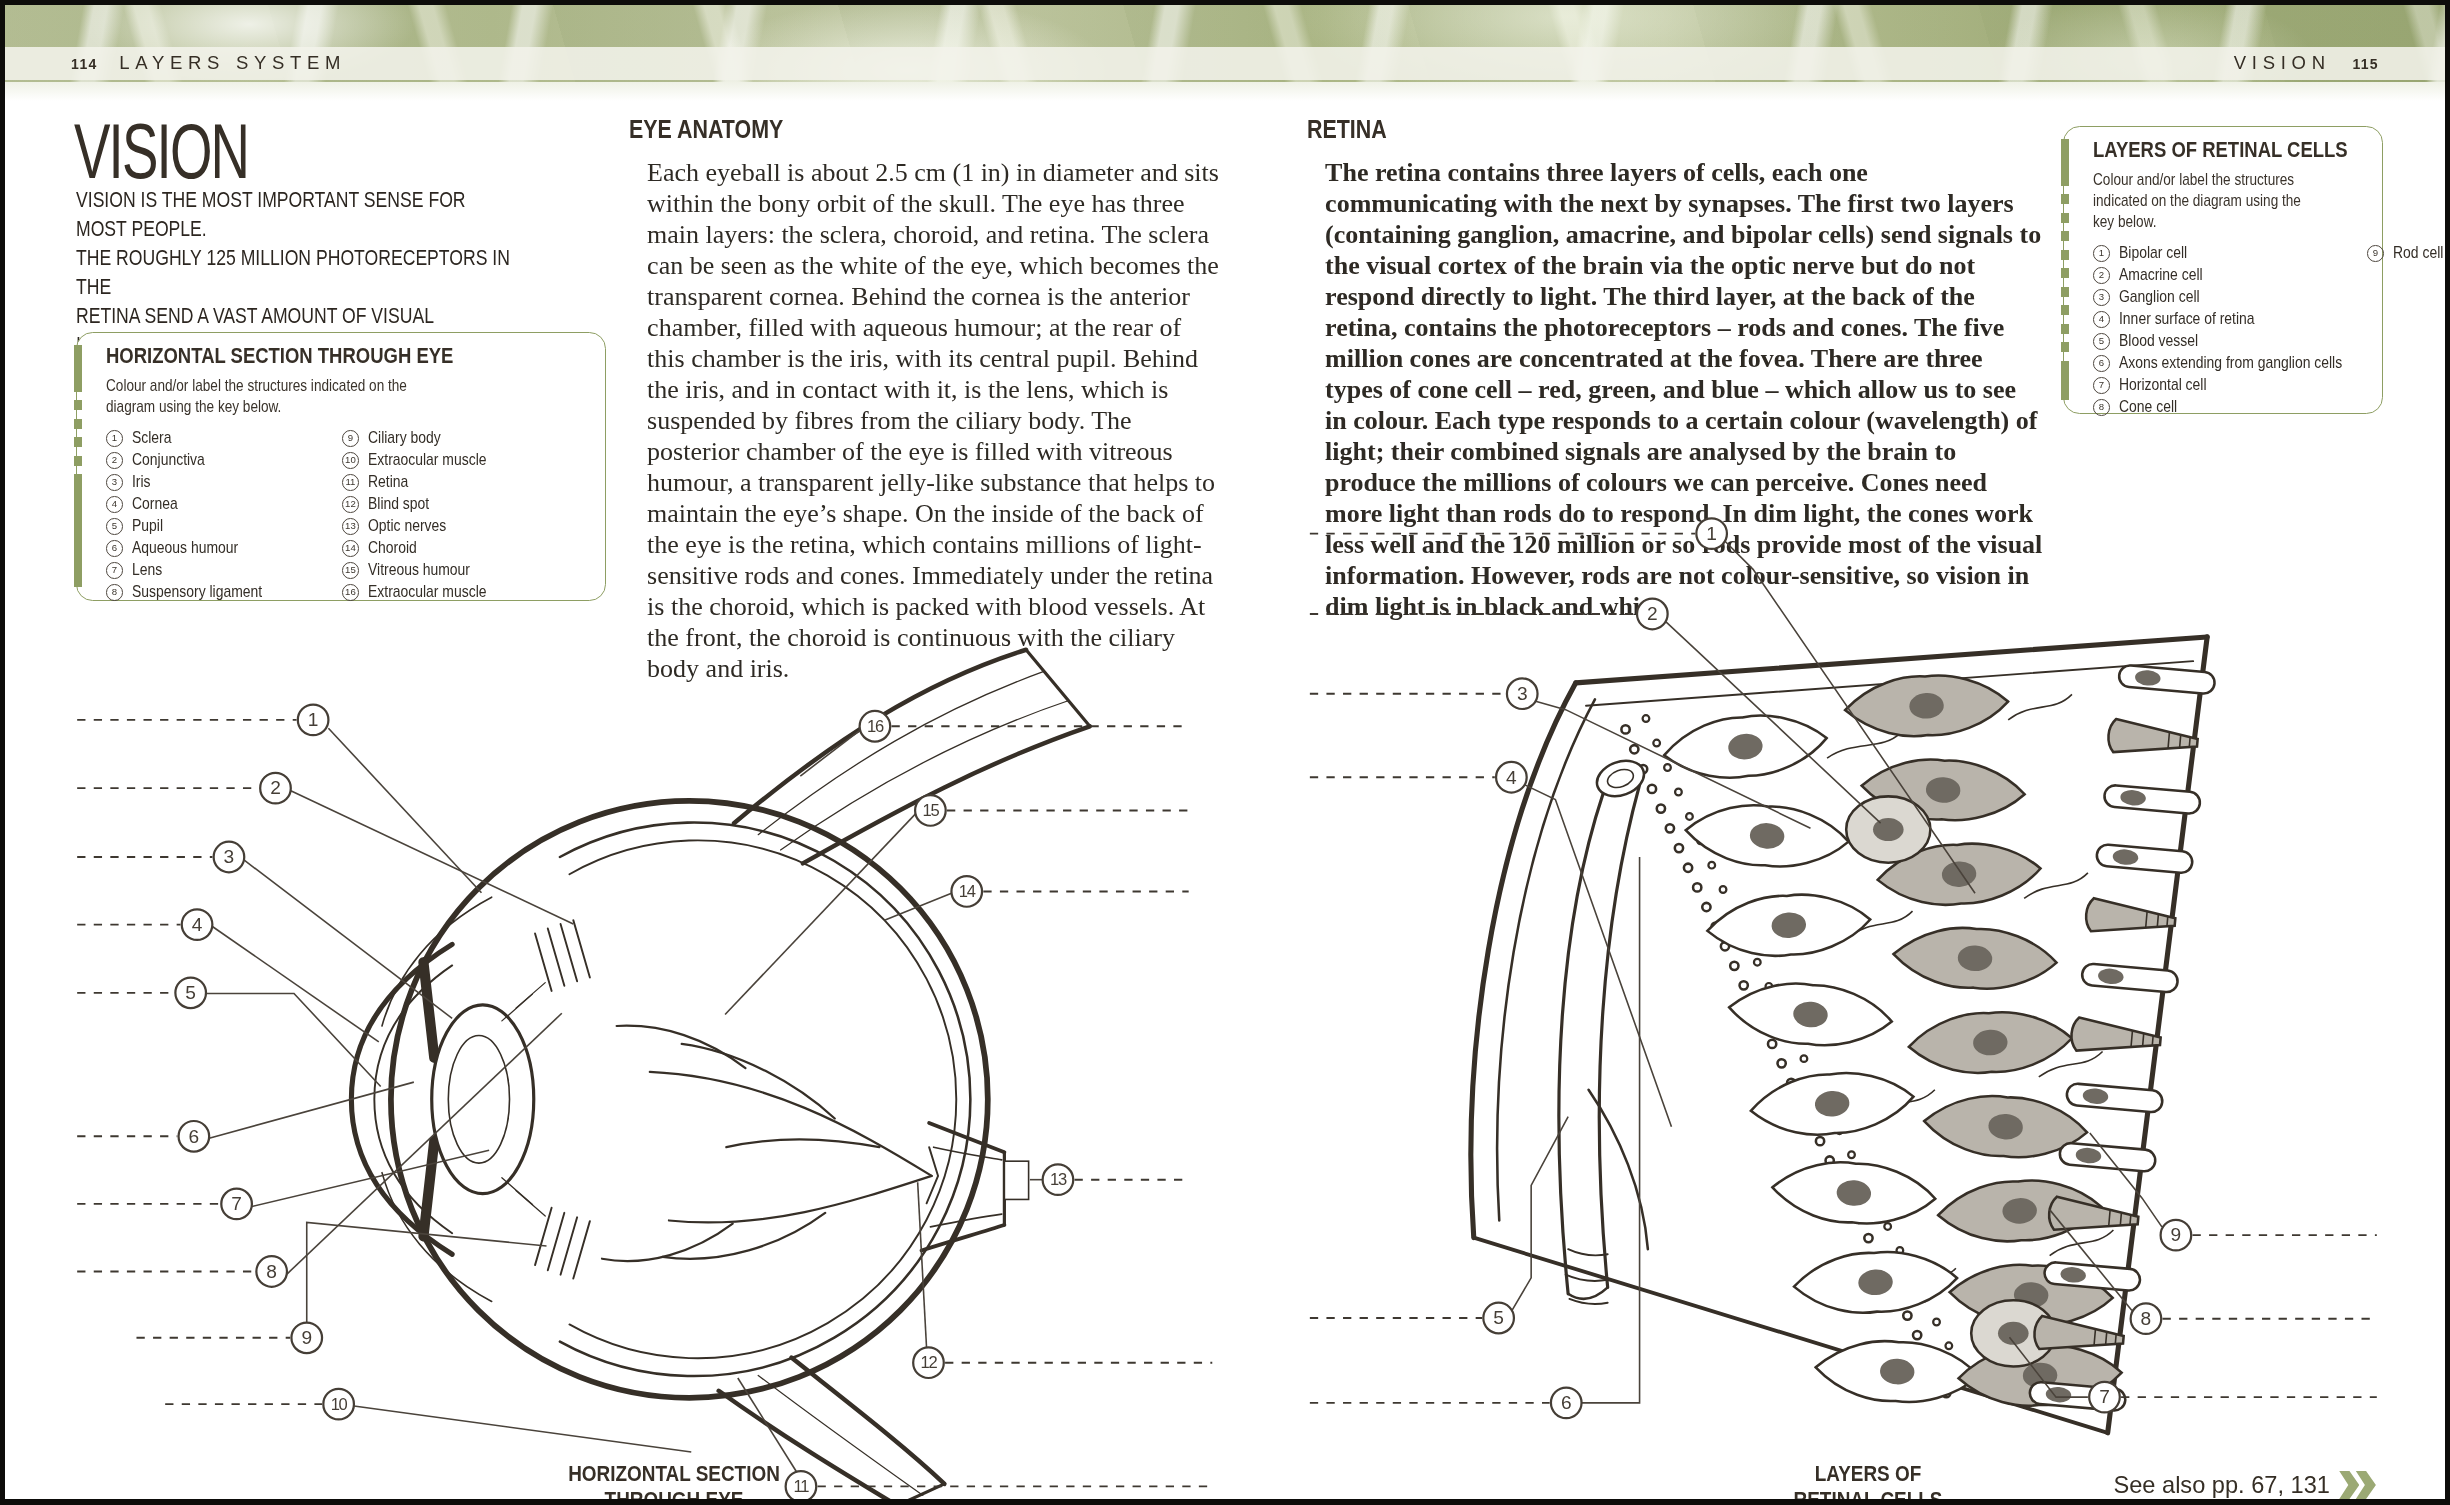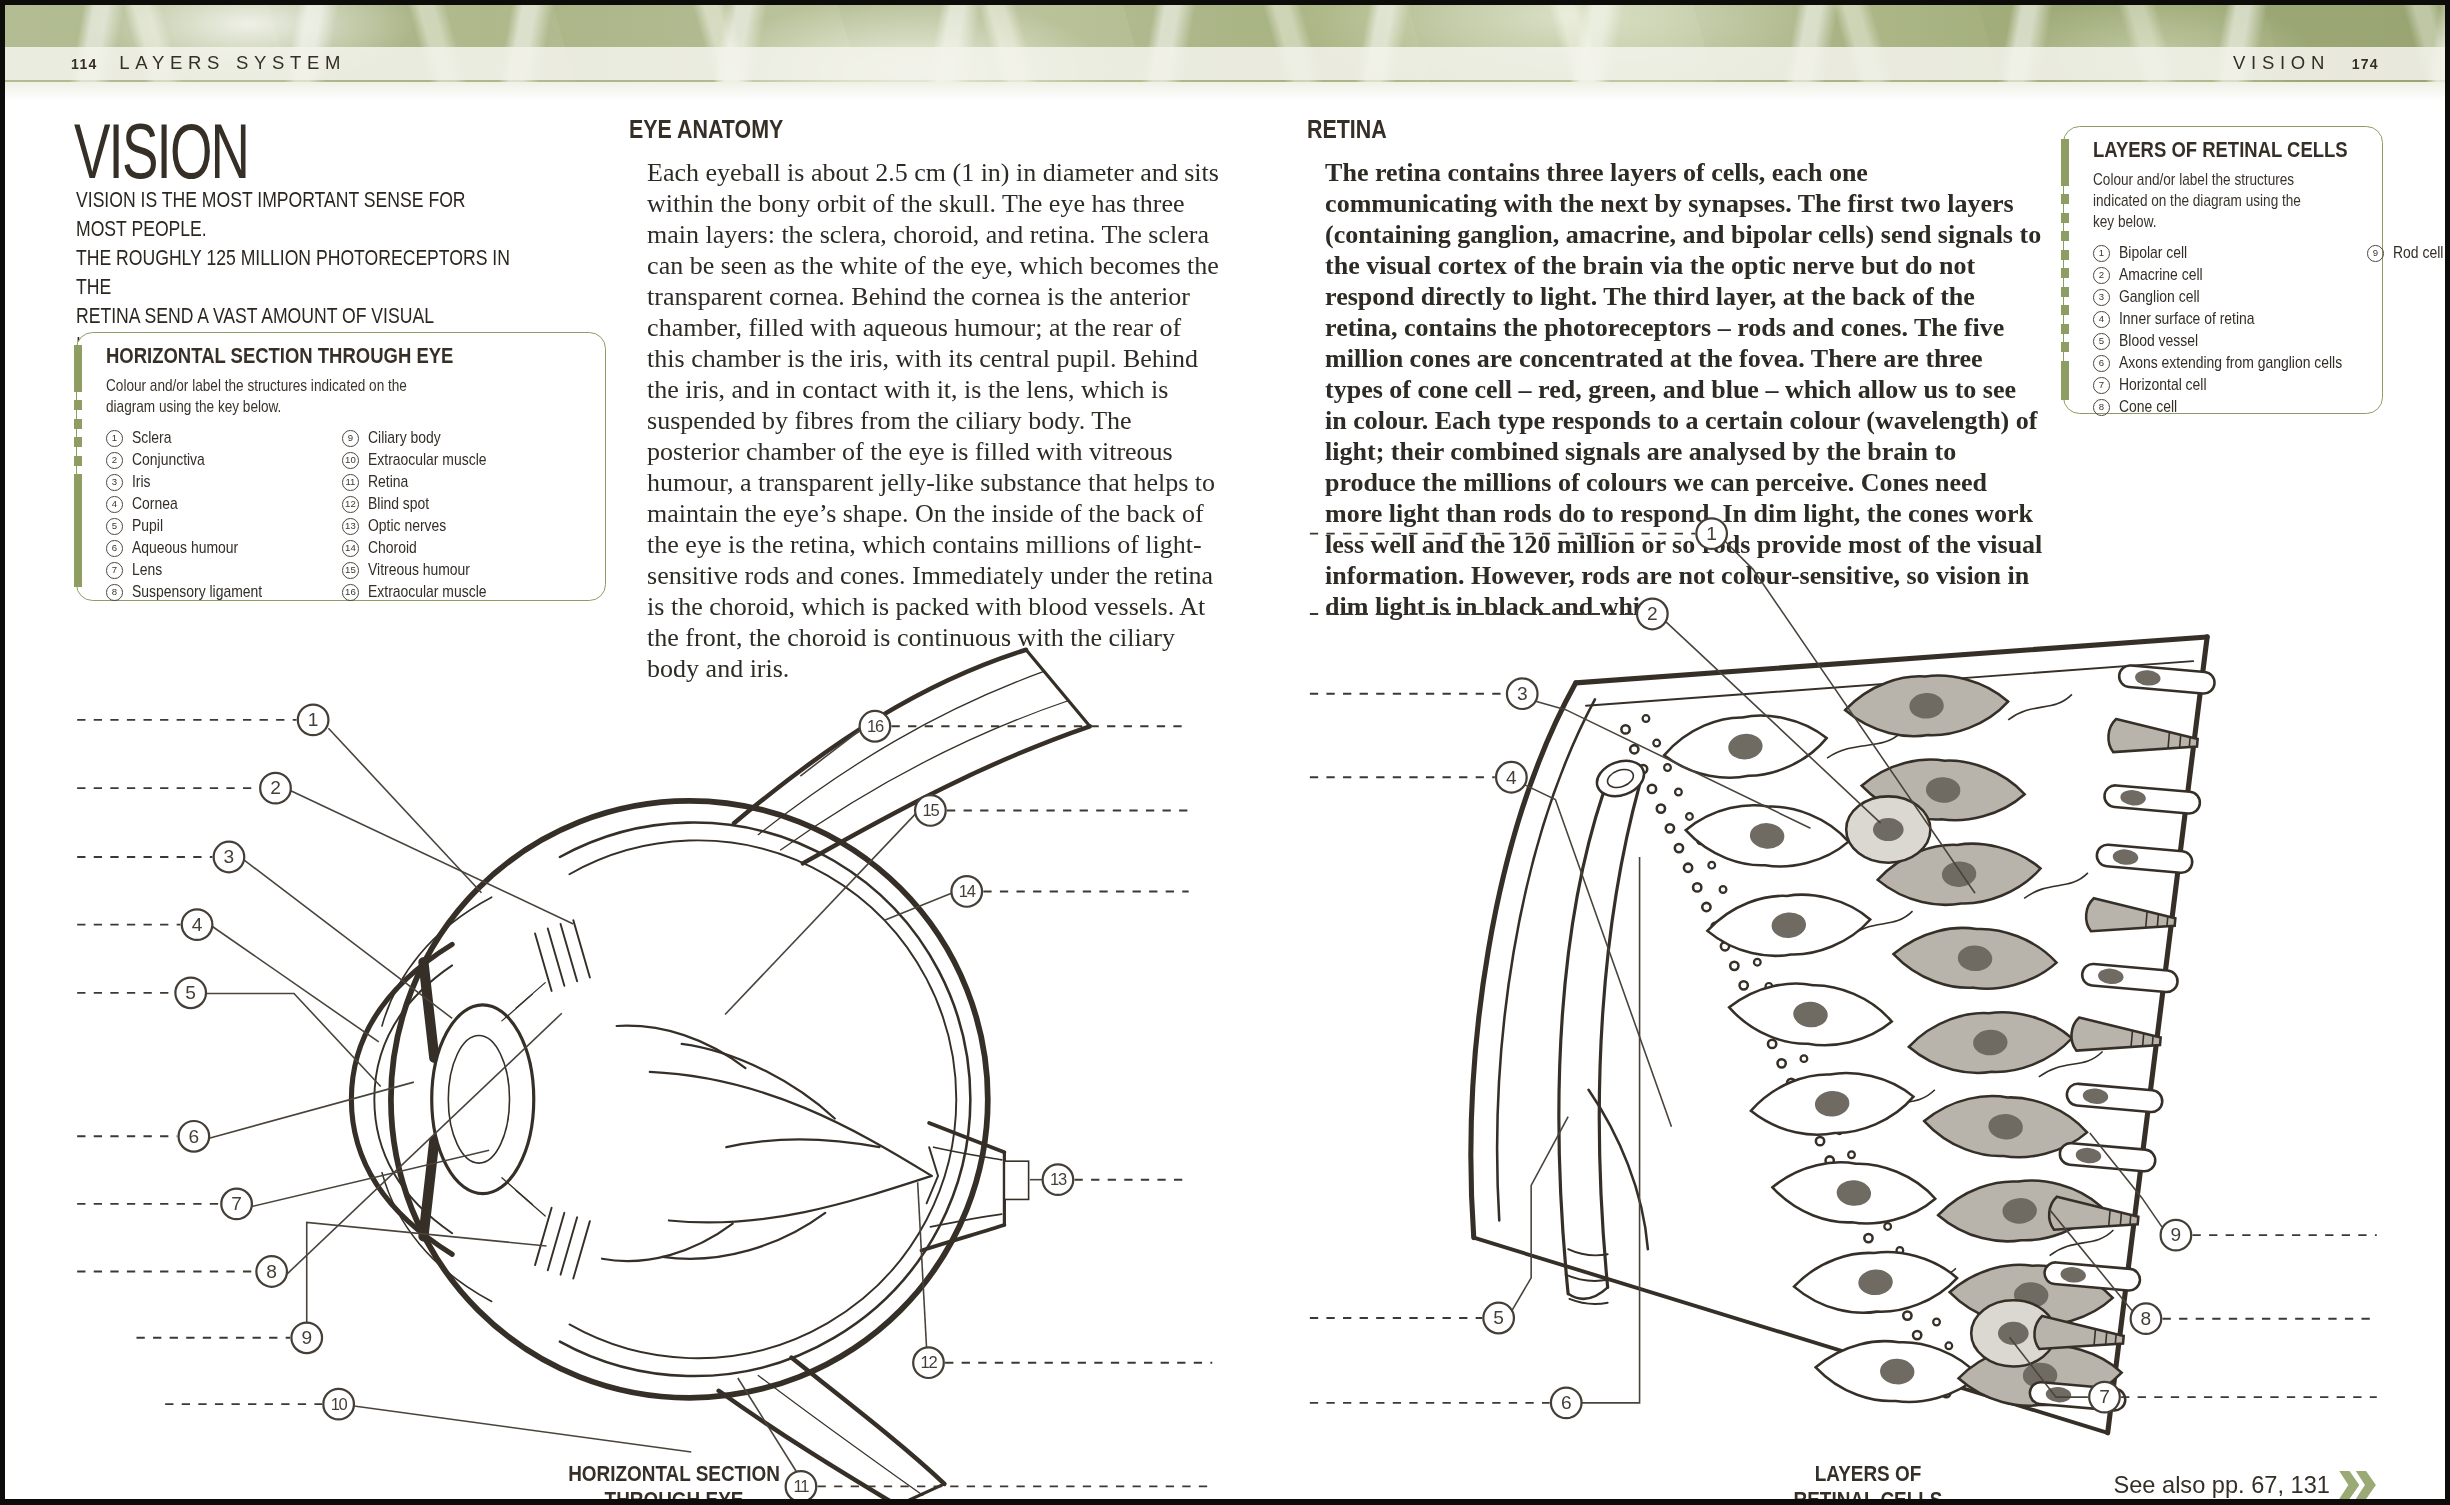--- a/index.html
+++ b/index.html
@@ -94,21 +94,21 @@
 
   <div id="texture"></div>
   <div id="header-fade"></div>
   <div id="header-strip">
     <div class="runhead">
       <b>114</b>&nbsp;
       <span>LAYERS SYSTEM</span>
     </div>
     <div class="runhead">
       <span>VISION</span>&nbsp;
-      <b>174</b>
+      <b>115</b>
     </div>
   </div>
 
   <div id="vision-title">VISION</div>
   <div id="intro">VISION IS THE MOST IMPORTANT SENSE FOR MOST PEOPLE.
 THE ROUGHLY 125 MILLION PHOTORECEPTORS IN THE
 RETINA SEND A VAST AMOUNT OF VISUAL INFORMATION
 TO THE BRAIN FOR PROCESSING INTO IMAGES.</div>
 
   <div class="keybox" id="left-keybox">

